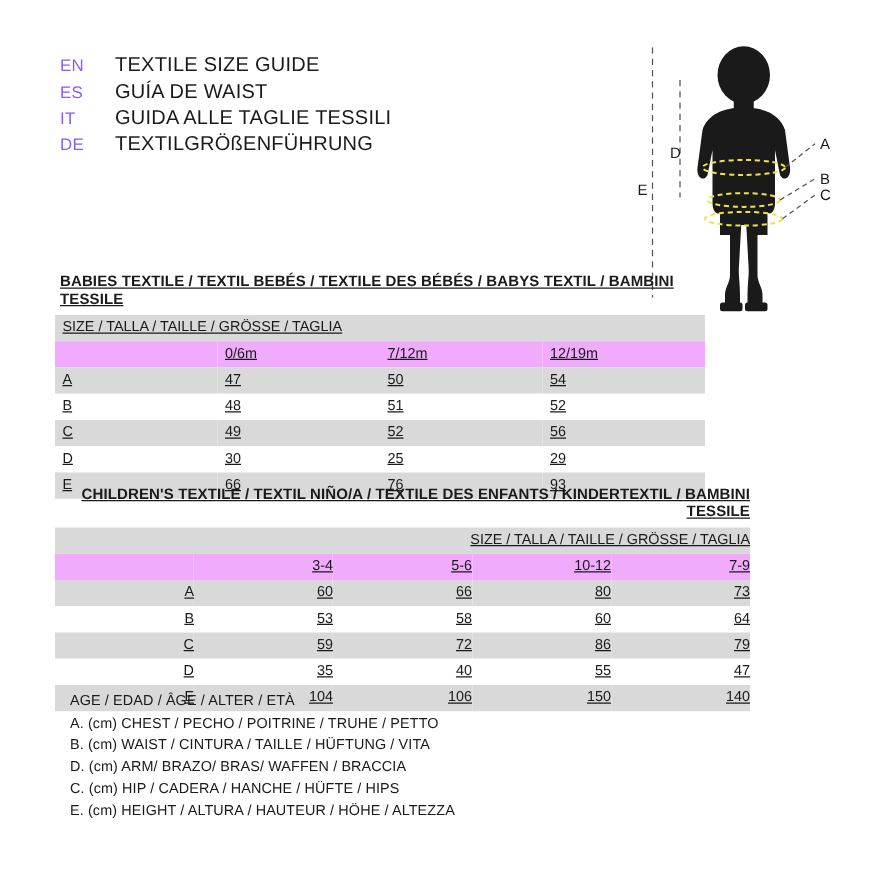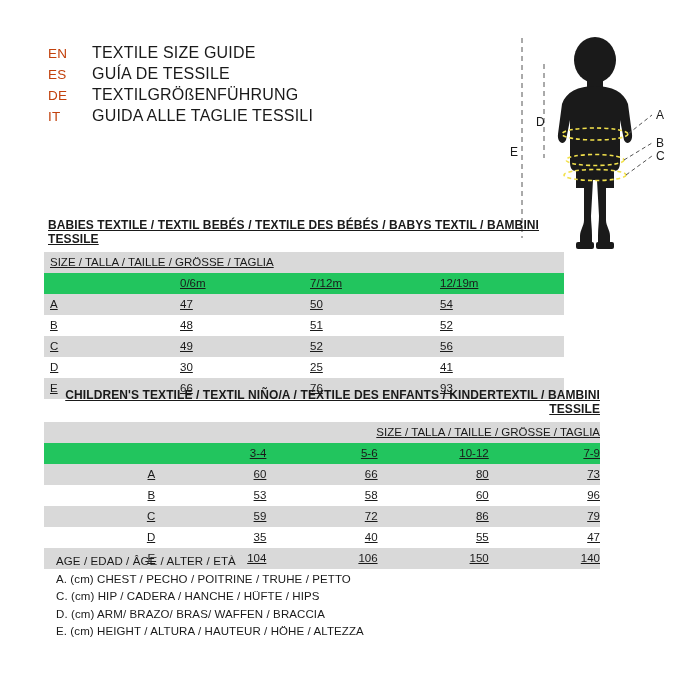--- a/index.html
+++ b/index.html
@@ -30,21 +30,21 @@
   }
   .title-row {
     display: flex;
     align-items: baseline;
     height: 21px;
   }
   .title-lang {
     width: 44px;
     font-size: 13.5px;
     letter-spacing: 0.2px;
-    color: #c2410c;
+    color: #8b5cf6;
   }
   .title-text {
     font-size: 16px;
     letter-spacing: 0.2px;
     color: #1a1a1a;
   }
 
   
   .figure {
     position: absolute;
@@ -82,21 +82,21 @@
     padding: 2px 0 2px 6px;
     height: 17px;
     line-height: 13px;
   }
   .row-shade td { background: #d9d9d9; }
   .row-plain td { background: #ffffff; }
   .row-header td {
     background: #d9d9d9;
     font-weight: normal;
   }
-  .row-subheader td { background: #22c55e; }
+  .row-subheader td { background: #f0abfc; }
 
   .col-label { width: 40px; }
   .col-v { width: 78px; }
 
   
   .legend {
     position: absolute;
     left: 56px;
     top: 553px;
     width: 500px;
@@ -113,29 +113,29 @@
 
 <div class="page">
 
   <div class="title-block">
     <div class="title-row">
       <span class="title-lang">EN</span>
       <span class="title-text">TEXTILE SIZE GUIDE</span>
     </div>
     <div class="title-row">
       <span class="title-lang">ES</span>
-      <span class="title-text">GUÍA DE TESSILE</span>
+      <span class="title-text">GUÍA DE WAIST</span>
+    </div>
+    <div class="title-row">
+      <span class="title-lang">IT</span>
+      <span class="title-text">GUIDA ALLE TAGLIE TESSILI</span>
     </div>
     <div class="title-row">
       <span class="title-lang">DE</span>
       <span class="title-text">TEXTILGRÖßENFÜHRUNG</span>
-    </div>
-    <div class="title-row">
-      <span class="title-lang">IT</span>
-      <span class="title-text">GUIDA ALLE TAGLIE TESSILI</span>
     </div>
   </div>
 
   <div class="figure">
     <svg width="190" height="230" viewBox="0 0 190 230">
 
       <line x1="22" y1="8" x2="22" y2="208" stroke="#555555" stroke-width="1" stroke-dasharray="5,4"></line>
 
       <line x1="44" y1="34" x2="44" y2="128" stroke="#555555" stroke-width="1" stroke-dasharray="5,4"></line>
 
@@ -222,21 +222,21 @@
       <tr class="row-shade">
         <td class="col-label">C</td>
         <td>49</td>
         <td>52</td>
         <td>56</td>
       </tr>
       <tr class="row-plain">
         <td class="col-label">D</td>
         <td>30</td>
         <td>25</td>
-        <td>41</td>
+        <td>29</td>
       </tr>
       <tr class="row-shade">
         <td class="col-label">E</td>
         <td>66</td>
         <td>76</td>
         <td>93</td>
       </tr>
     </tbody>
       </table>
   </div>
@@ -260,21 +260,21 @@
         <td>60</td>
         <td>66</td>
         <td>80</td>
         <td>73</td>
       </tr>
       <tr class="row-plain">
         <td class="col-label">B</td>
         <td>53</td>
         <td>58</td>
         <td>60</td>
-        <td>96</td>
+        <td>64</td>
       </tr>
       <tr class="row-shade">
         <td class="col-label">C</td>
         <td>59</td>
         <td>72</td>
         <td>86</td>
         <td>79</td>
       </tr>
       <tr class="row-plain">
         <td class="col-label">D</td>
@@ -290,18 +290,19 @@
         <td>150</td>
         <td>140</td>
       </tr>
     </tbody>
       </table>
   </div>
 
   <div class="legend">
     <div class="legend-line">AGE / EDAD / ÂGE / ALTER / ETÀ</div>
     <div class="legend-line">A. (cm) CHEST / PECHO / POITRINE / TRUHE / PETTO</div>
+    <div class="legend-line">B. (cm) WAIST / CINTURA / TAILLE / HÜFTUNG / VITA</div>
+    <div class="legend-line">D. (cm) ARM/ BRAZO/ BRAS/ WAFFEN / BRACCIA</div>
     <div class="legend-line">C. (cm) HIP / CADERA / HANCHE / HÜFTE / HIPS</div>
-    <div class="legend-line">D. (cm) ARM/ BRAZO/ BRAS/ WAFFEN / BRACCIA</div>
     <div class="legend-line">E. (cm) HEIGHT / ALTURA / HAUTEUR / HÖHE / ALTEZZA</div>
   </div>
 
 </div>
 
 </body></html>

